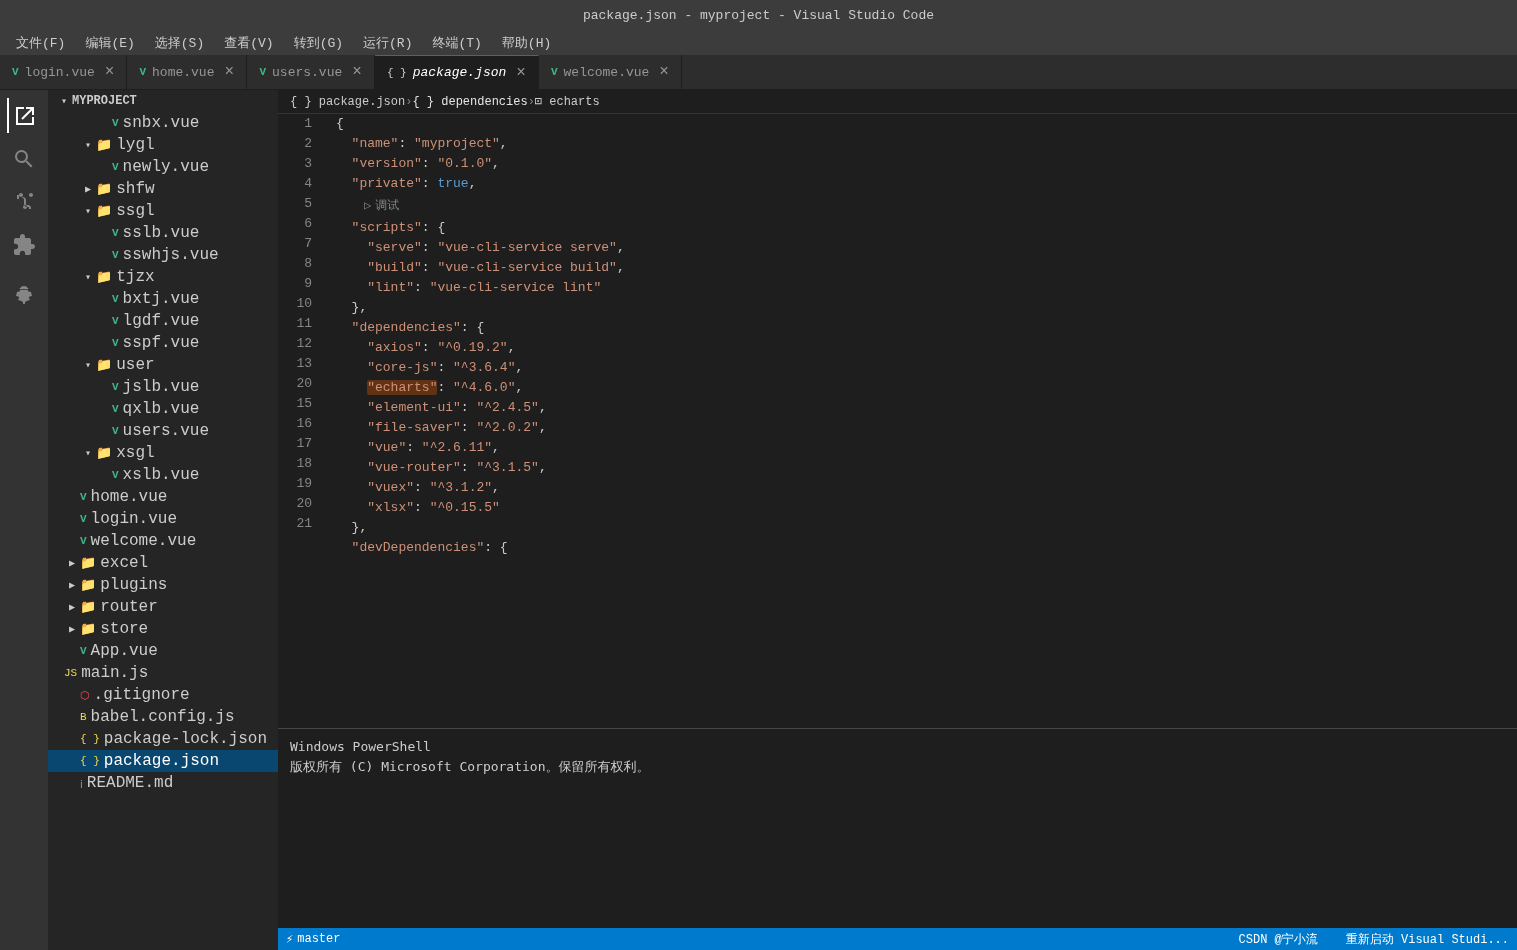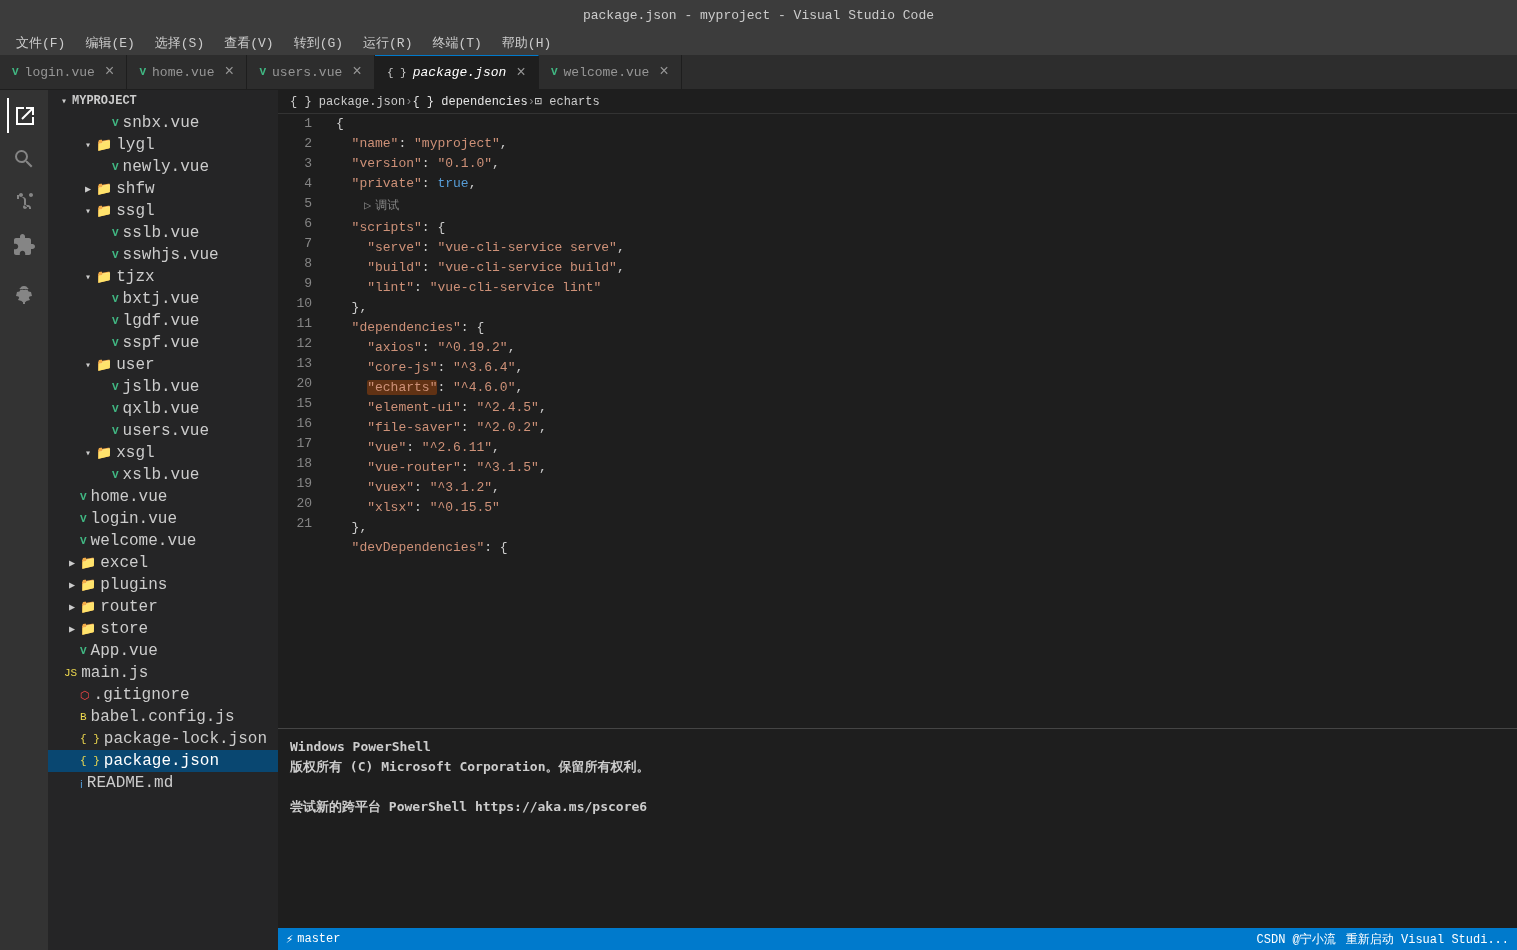--- a/index.html
+++ b/index.html
@@ -70,30 +70,30 @@
     .s-string-key { color: #ce9178; }
     .s-comma { color: #cccccc; }
     .s-keyword { color: #569cd6; }
     .s-highlight { background: #613214; border-radius: 2px; }
     
     
     .terminal-area { background: #1e1e1e; border-top: 1px solid #454545; flex-shrink: 0; height: 200px; display: flex; flex-direction: column; }
     .terminal-tabs { display: flex; align-items: center; background: #2d2d2d; border-bottom: 1px solid #454545; height: 30px; padding: 0 8px; gap: 0; }
     .terminal-tab { padding: 4px 12px; font-size: 13px; cursor: pointer; color: #969696; }
     .terminal-tab.active { color: #ffffff; border-bottom: 1px solid #ffffff; }
-    .terminal-content { flex: 1; overflow-y: auto; padding: 8px 12px; font-size: 13px; line-height: 20px; font-family: 'Consolas', monospace; font-weight: bold; }
+    .terminal-content { flex: 1; overflow-y: auto; padding: 8px 12px; font-size: 13px; line-height: 20px; font-family: 'Consolas', monospace; }
     .terminal-prompt { color: #cccccc; }
     .terminal-path { color: #cccccc; }
     .terminal-input-line { display: flex; align-items: center; margin-top: 4px; }
     .terminal-cursor-box { border: 1px solid #ff0000; padding: 0 2px; color: #cccccc; display: inline-block; }
     
     
     .status-bar { background: #007acc; height: 22px; display: flex; align-items: center; padding: 0 8px; gap: 8px; flex-shrink: 0; }
     .status-item { color: #ffffff; font-size: 12px; display: flex; align-items: center; gap: 4px; }
-    .status-right { margin-left: auto; display: flex; gap: 10px; }
+    .status-right { margin-left: auto; display: flex; gap: 28px; }
     
     
     .collapse-row { display: flex; align-items: center; color: #858585; font-size: 12px; gap: 4px; padding: 2px 0; cursor: pointer; margin-left: 28px; }
   </style>
 </head>
 <body>
 
 <div class="title-bar">
   <span>package.json - myproject - Visual Studio Code</span>
 </div>
@@ -401,21 +401,20 @@
             </div>
         </div>
       </div>
     </div>
 
     <div class="terminal-area">
       <div class="terminal-content">
         <div class="terminal-prompt">Windows PowerShell</div>
         <div class="terminal-prompt">版权所有 (C) Microsoft Corporation。保留所有权利。</div>
         <div>&nbsp;</div>
-        <div class="terminal-prompt">尝试新的跨平台 PowerShell https://aka.ms/pscore6</div>
         <div>&nbsp;</div>
       </div>
     </div>
 
     <div class="status-bar">
       <span class="status-item">
         <span>⚡</span>
         <span>master</span>
       </span>
       <div class="status-right">

